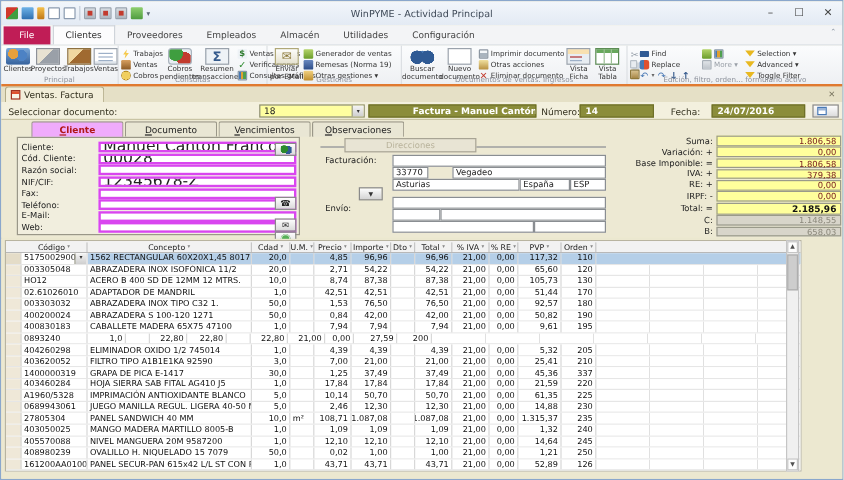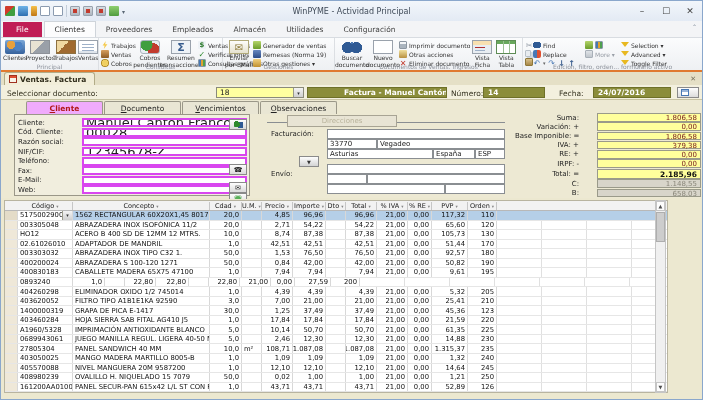--- a/index.html
+++ b/index.html
@@ -84,21 +84,21 @@
   .s-sortaz::after { content:"↓"; position:absolute; inset:0; display:flex; align-items:center; justify-content:center; font-size:8px; color:#355a8c; font-weight:bold; }
   .s-sortza::after { content:"↑"; position:absolute; inset:0; display:flex; align-items:center; justify-content:center; font-size:8px; color:#355a8c; font-weight:bold; }
   .s-funnel { background:transparent; }
   .s-funnel::after { content:""; position:absolute; left:0; top:1px; border-left:4px solid transparent; border-right:4px solid transparent; border-top:5px solid #e8b820; }
   .s-more { background:linear-gradient(#e0e4e8,#c0c6cc); border:1px solid #a8b0b8; }
   .muted { color:#9aa0a8 !important; }
   .dimcaret { font-size:5px; color:#666; }
 
   
   .docstrip { position:absolute; left:0; top:69px; width:100%; height:15px; background:#e5e0c6; border-top:2px solid #e07a30; display:flex; align-items:flex-end; }
-  .doctab { margin-left:3px; height:13px; background:#f2eed9; border:1px solid #b2ac88; border-bottom:none; border-radius:3px 3px 0 0; display:flex; align-items:center; gap:3px; padding:0 8px 0 4px; font-weight:bold; font-size:7.5px; color:#33301e; }
+  .doctab { margin-left:3px; height:13px; background:#f2eed9; border:1px solid #b2ac88; border-bottom:none; border-radius:3px 3px 0 0; display:flex; align-items:center; gap:3px; padding:0 8px 0 4px; font-weight:normal; font-size:7.5px; color:#33301e; }
   .formicon { width:8px; height:8px; background:linear-gradient(#e05030 35%,#f8f4e8 35%); border:1px solid #a03020; }
   .stripclose { position:absolute; right:6px; bottom:2px; font-size:7px; color:#7a7660; }
 
   
   .selbar { position:absolute; left:0; top:84px; width:100%; height:15px; background:#f3f0de; border-bottom:1px solid #c9c4a4; display:flex; align-items:center; }
   .selbar .lab { font-size:7.5px; color:#33301e; }
   .combo { position:absolute; left:215px; top:2px; width:88px; height:11px; background:#ffffa0; border:1px solid #8a8a7a; display:flex; align-items:center; }
   .combo .cval { flex:1; padding-left:3px; font-size:7.5px; color:#222; }
   .combo .cbtn { width:10px; height:100%; background:linear-gradient(#f4f4f4,#cfcfcf); border-left:1px solid #9a9a8a; font-size:5px; color:#333; display:flex; align-items:center; justify-content:center; }
   .olive { background:#8b8d3a; border:1px solid #6e7028; color:#fff; font-weight:bold; font-size:7.5px; display:flex; align-items:center; padding-left:4px; white-space:nowrap; overflow:hidden; }
@@ -130,21 +130,21 @@
 
   .dirpanel { position:absolute; left:262px; top:14px; width:244px; height:82px;text-decoration:underline; }
   .dirline { position:absolute; left:4px; right:2px; top:8px; height:1px; background:#8a8e92; }
   .dirbtn { position:absolute; left:24px; top:1px; width:110px; height:12px; background:#e8e4d4; border:1px solid #a8a494; color:#b8b29a; font-size:7px; display:flex; align-items:center; justify-content:center; }
   .dlab { position:absolute; font-size:7px; color:#222; }
   .dfield { position:absolute; height:9.5px; background:#fff; border:1px solid #8a8e92; font-size:7px; padding-left:2px; display:flex; align-items:center; overflow:hidden; }
   .dirdrop { position:absolute; left:36px; top:42px; width:20px; height:11px; background:linear-gradient(#fdfdfd,#d4d4d4); border:1px solid #8a8a8a; display:flex; align-items:center; justify-content:center; font-size:5px; color:#333; }
 
   .totalspanel { position:absolute; left:514px; top:13px; width:186px; }
   .trowt { display:flex; align-items:center; height:9.2px; }
-  .trowt .tl { width:82px; text-align:right; font-size:7px; color:#222; padding-right:18px; white-space:nowrap; }
+  .trowt .tl { width:82px; text-align:right; font-size:7px; color:#222; padding-right:3px; white-space:nowrap; }
   .trowt .tv { flex:1; height:8.6px; background:#ffff9c; border:1px solid #9a9a8a; font-size:7px; color:#7b2020; text-align:right; padding-right:3px; line-height:8px; }
   .trowt.total .tv { height:10px; font-weight:bold; color:#111; font-size:7.5px; line-height:9px; }
   .trowt.total { height:11px; }
   .trowt.mut .tv { background:#d8d5ca; color:#8a877a; }
 
   
   .tablearea { position:absolute; left:0; top:198px; width:100%; height:202px; background:#ece8d0; }
   .grid { position:absolute; left:3px; top:1px; width:664px; bottom:8px; background:#fff; border:1px solid #b8b4a0; display:flex; flex-direction:column; }
   .thead { display:flex; height:10px; background:#f2f2f2; border-bottom:1px solid #b8b8b8; flex:none;align-items:flex-end; }
   .th { display:flex; align-items:center; justify-content:center; font-size:6.5px; color:#222; border-right:1px solid #c6c6c6; position:relative; overflow:hidden; white-space:nowrap; }
@@ -440,25 +440,25 @@
         </div>
         <div class="crow">
           <span class="cl">Razón social:</span>
           <span class="cv"></span>
         </div>
         <div class="crow">
           <span class="cl">NIF/CIF:</span>
           <span class="cv">12345678-Z</span>
         </div>
         <div class="crow">
+          <span class="cl">Fax:</span>
+          <span class="cv"></span>
+        </div>
+        <div class="crow">
           <span class="cl">Teléfono:</span>
-          <span class="cv"></span>
-        </div>
-        <div class="crow">
-          <span class="cl">Fax:</span>
           <span class="cv"></span>
         </div>
         <div class="crow">
           <span class="cl">E-Mail:</span>
           <span class="cv"></span>
         </div>
         <div class="crow">
           <span class="cl">Web:</span>
           <span class="cv"></span>
         </div>
@@ -476,21 +476,21 @@
             <span class="globeic"></span>
           </div>
       </div>
     </div>
 
     <div class="dirpanel">
       <div class="dirline"></div>
       <div class="dirbtn">Direcciones</div>
       <span class="dlab" style="left:8px; top:16px">Facturación:</span>
       <div class="dfield" style="left:64px; top:15px; width:178px"></div>
-      <div class="dfield" style="left:64px; top:25px; width:50px">33770</div>
+      <div class="dfield" style="left:64px; top:25px; width:30px">33770</div>
       <div class="dfield" style="left:114px; top:25px; width:128px">Vegadeo</div>
       <div class="dfield" style="left:64px; top:35px; width:106px">Asturias</div>
       <div class="dfield" style="left:170px; top:35px; width:42px">España</div>
       <div class="dfield" style="left:212px; top:35px; width:30px">ESP</div>
       <div class="dirdrop">▼</div>
       <span class="dlab" style="left:8px; top:56px">Envío:</span>
       <div class="dfield" style="left:64px; top:50px; width:178px"></div>
       <div class="dfield" style="left:64px; top:60px; width:40px"></div>
       <div class="dfield" style="left:104px; top:60px; width:138px"></div>
       <div class="dfield" style="left:64px; top:70px; width:118px"></div>
@@ -756,21 +756,21 @@
           <div class="tc c-con">GRAPA DE PICA E-1417</div>
           <div class="tc c-cdad num">30,0</div>
           <div class="tc c-um"></div>
           <div class="tc c-pre num">1,25</div>
           <div class="tc c-imp num">37,49</div>
           <div class="tc c-dto num"></div>
           <div class="tc c-tot num">37,49</div>
           <div class="tc c-iva num">21,00</div>
           <div class="tc c-re num">0,00</div>
           <div class="tc c-pvp num">45,36</div>
-          <div class="tc c-ord num">123</div>
+          <div class="tc c-ord num">337</div>
           <div class="tc c-rest"></div>
         </div>
         <div class="trow">
           <div class="tc c-sel"></div>
           <div class="tc c-cod">403460284</div>
           <div class="tc c-con">HOJA SIERRA SAB FITAL AG410 J5</div>
           <div class="tc c-cdad num">1,0</div>
           <div class="tc c-um"></div>
           <div class="tc c-pre num">17,84</div>
           <div class="tc c-imp num">17,84</div>

